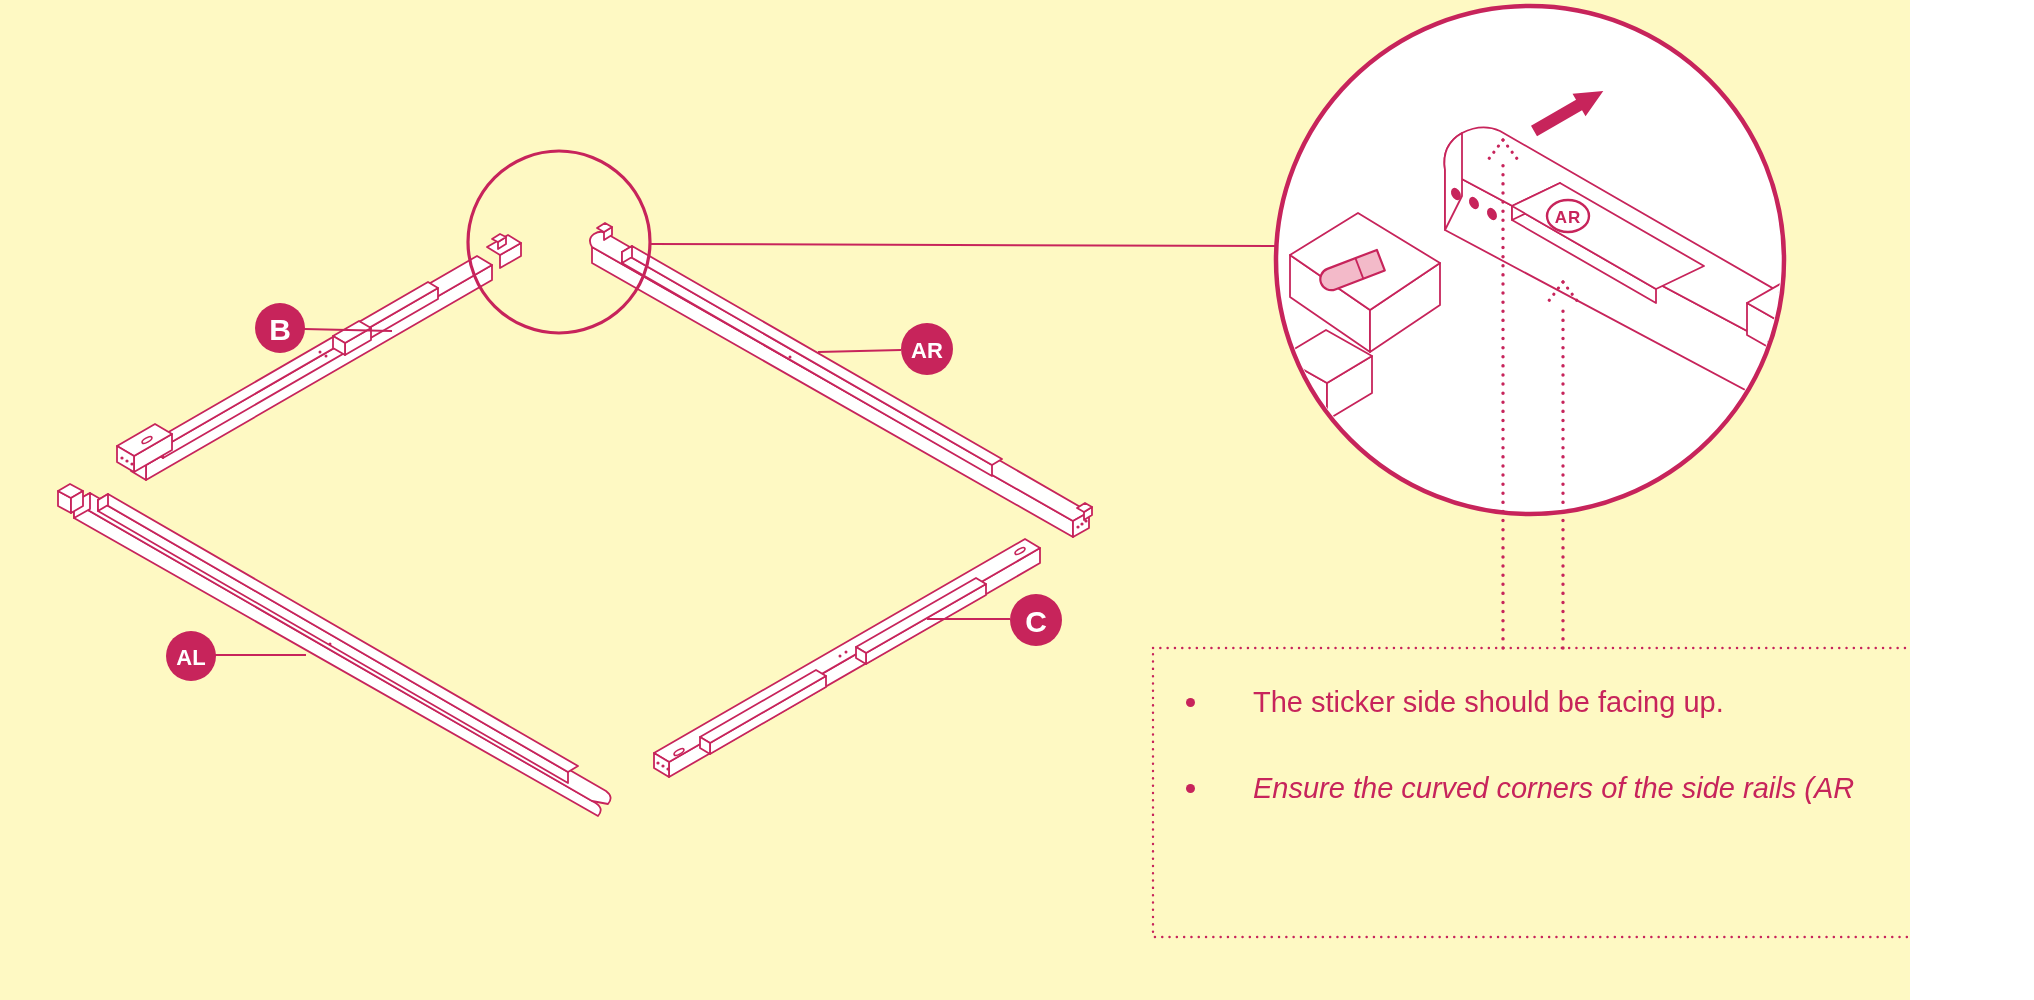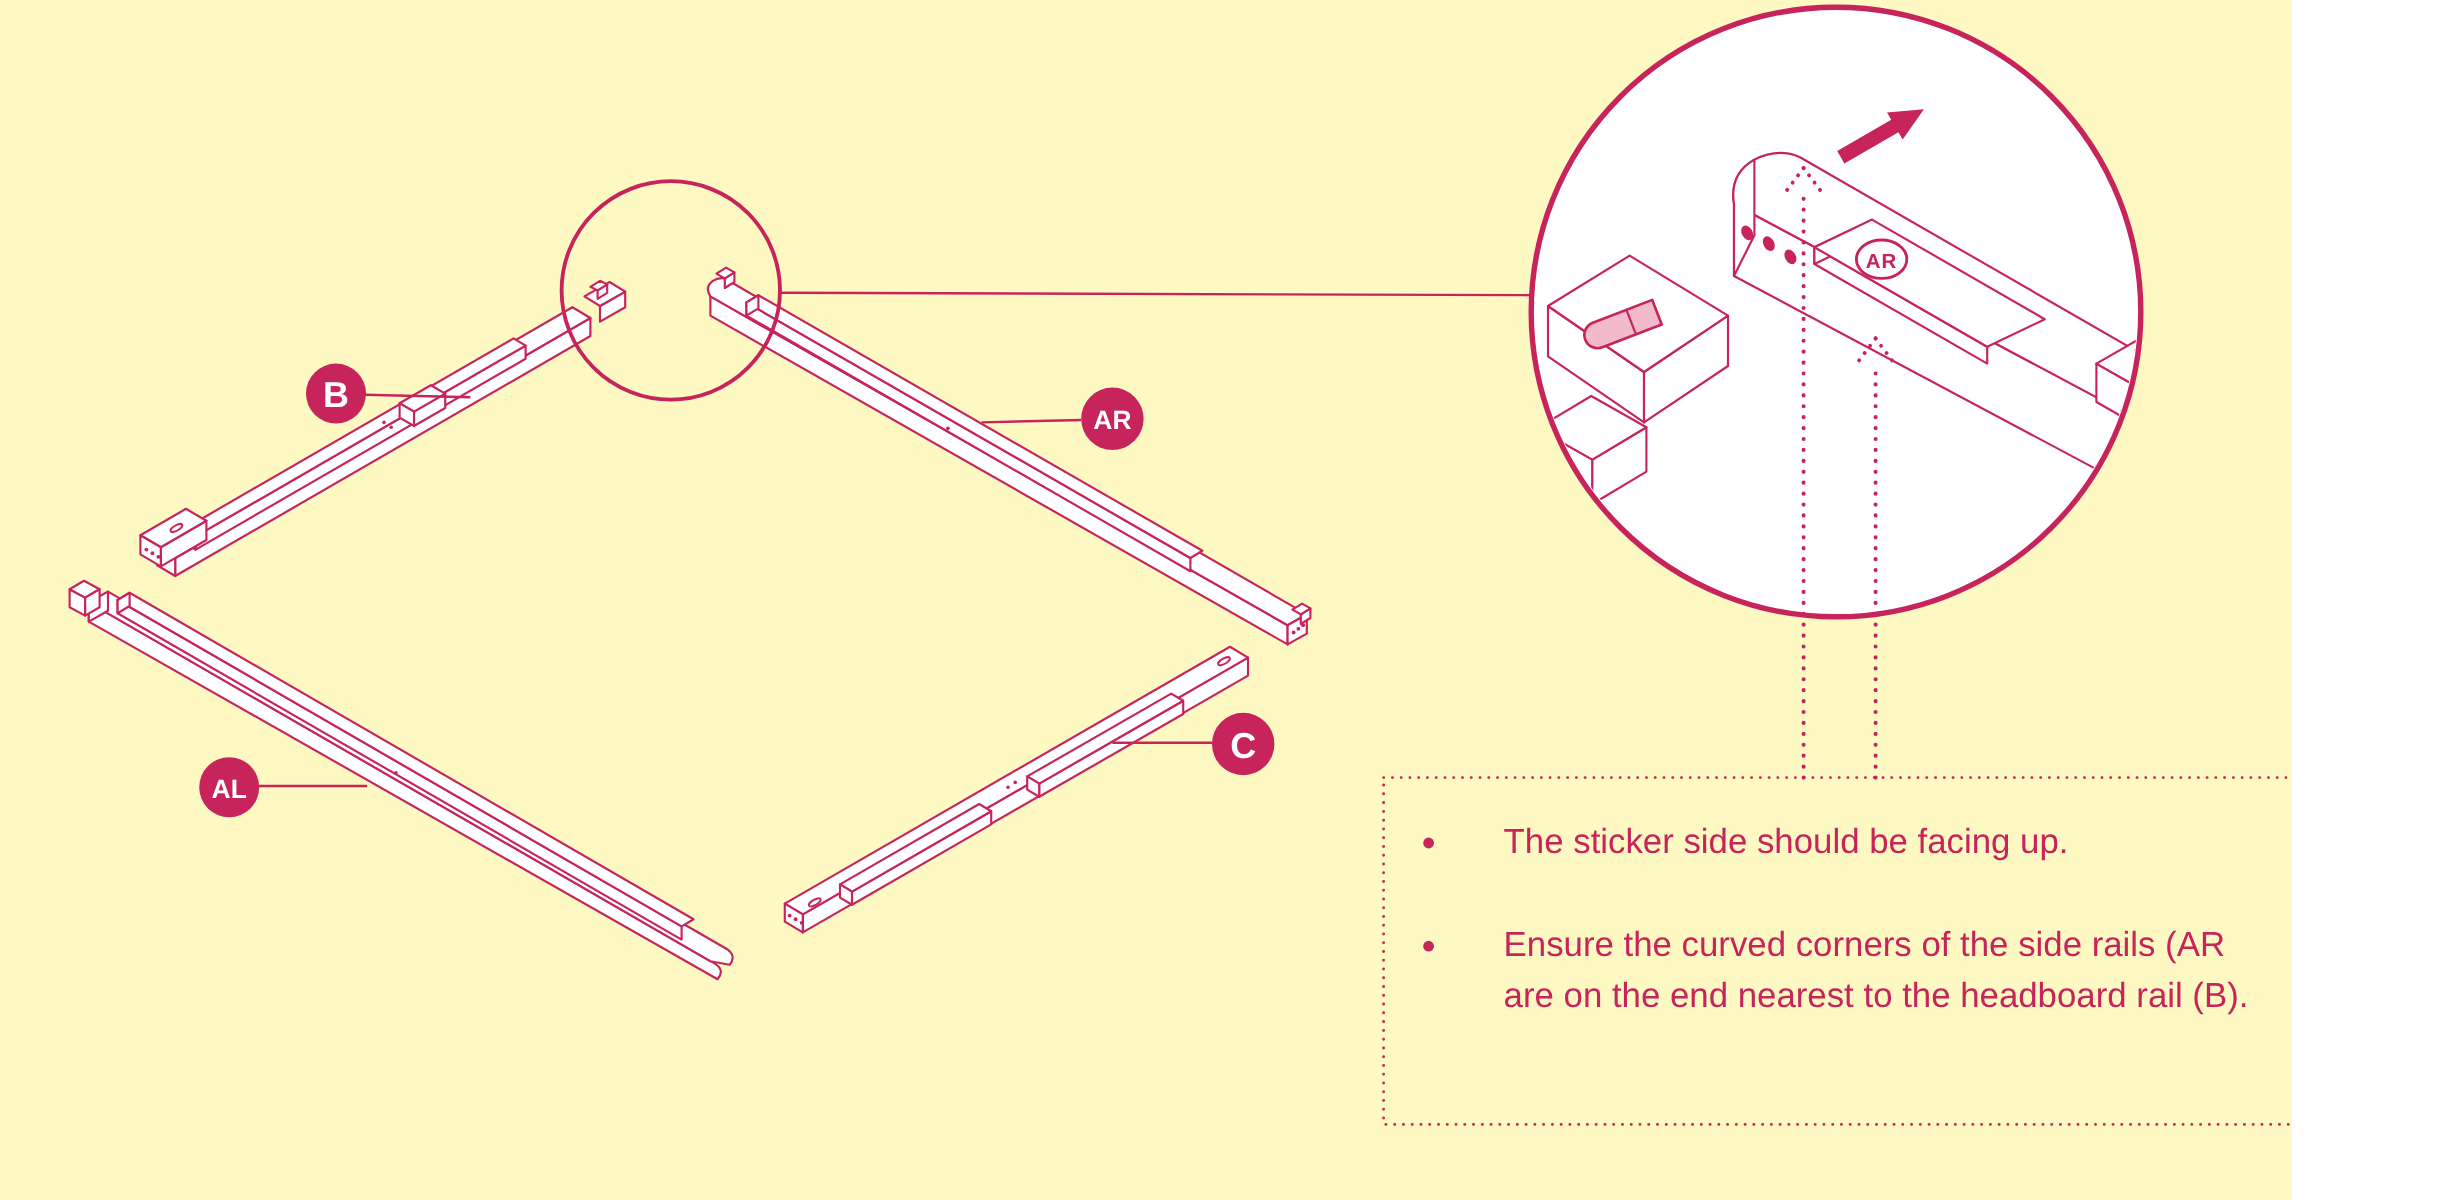--- a/index.html
+++ b/index.html
@@ -197,18 +197,17 @@
 
     <rect class="note-border" x="1153" y="648" width="769" height="289"></rect>
   </svg>
 
   <div class="note">
     <span class="dot" style="top:50px;"></span>
     <div class="bullet-block" style="top:33px;">
       <div>The sticker side should be facing up.</div>
     </div>
     <span class="dot" style="top:136px;"></span>
-    <div class="bullet-block" style="top:119px;">
+    <div class="bullet-block" style="top:119px;font-style:italic;">
       <div>Ensure the curved corners of the side rails (AR</div>
-      <div>are on the end nearest to the headboard rail (B).</div>
     </div>
   </div>
 </div>
 
 </body></html>

